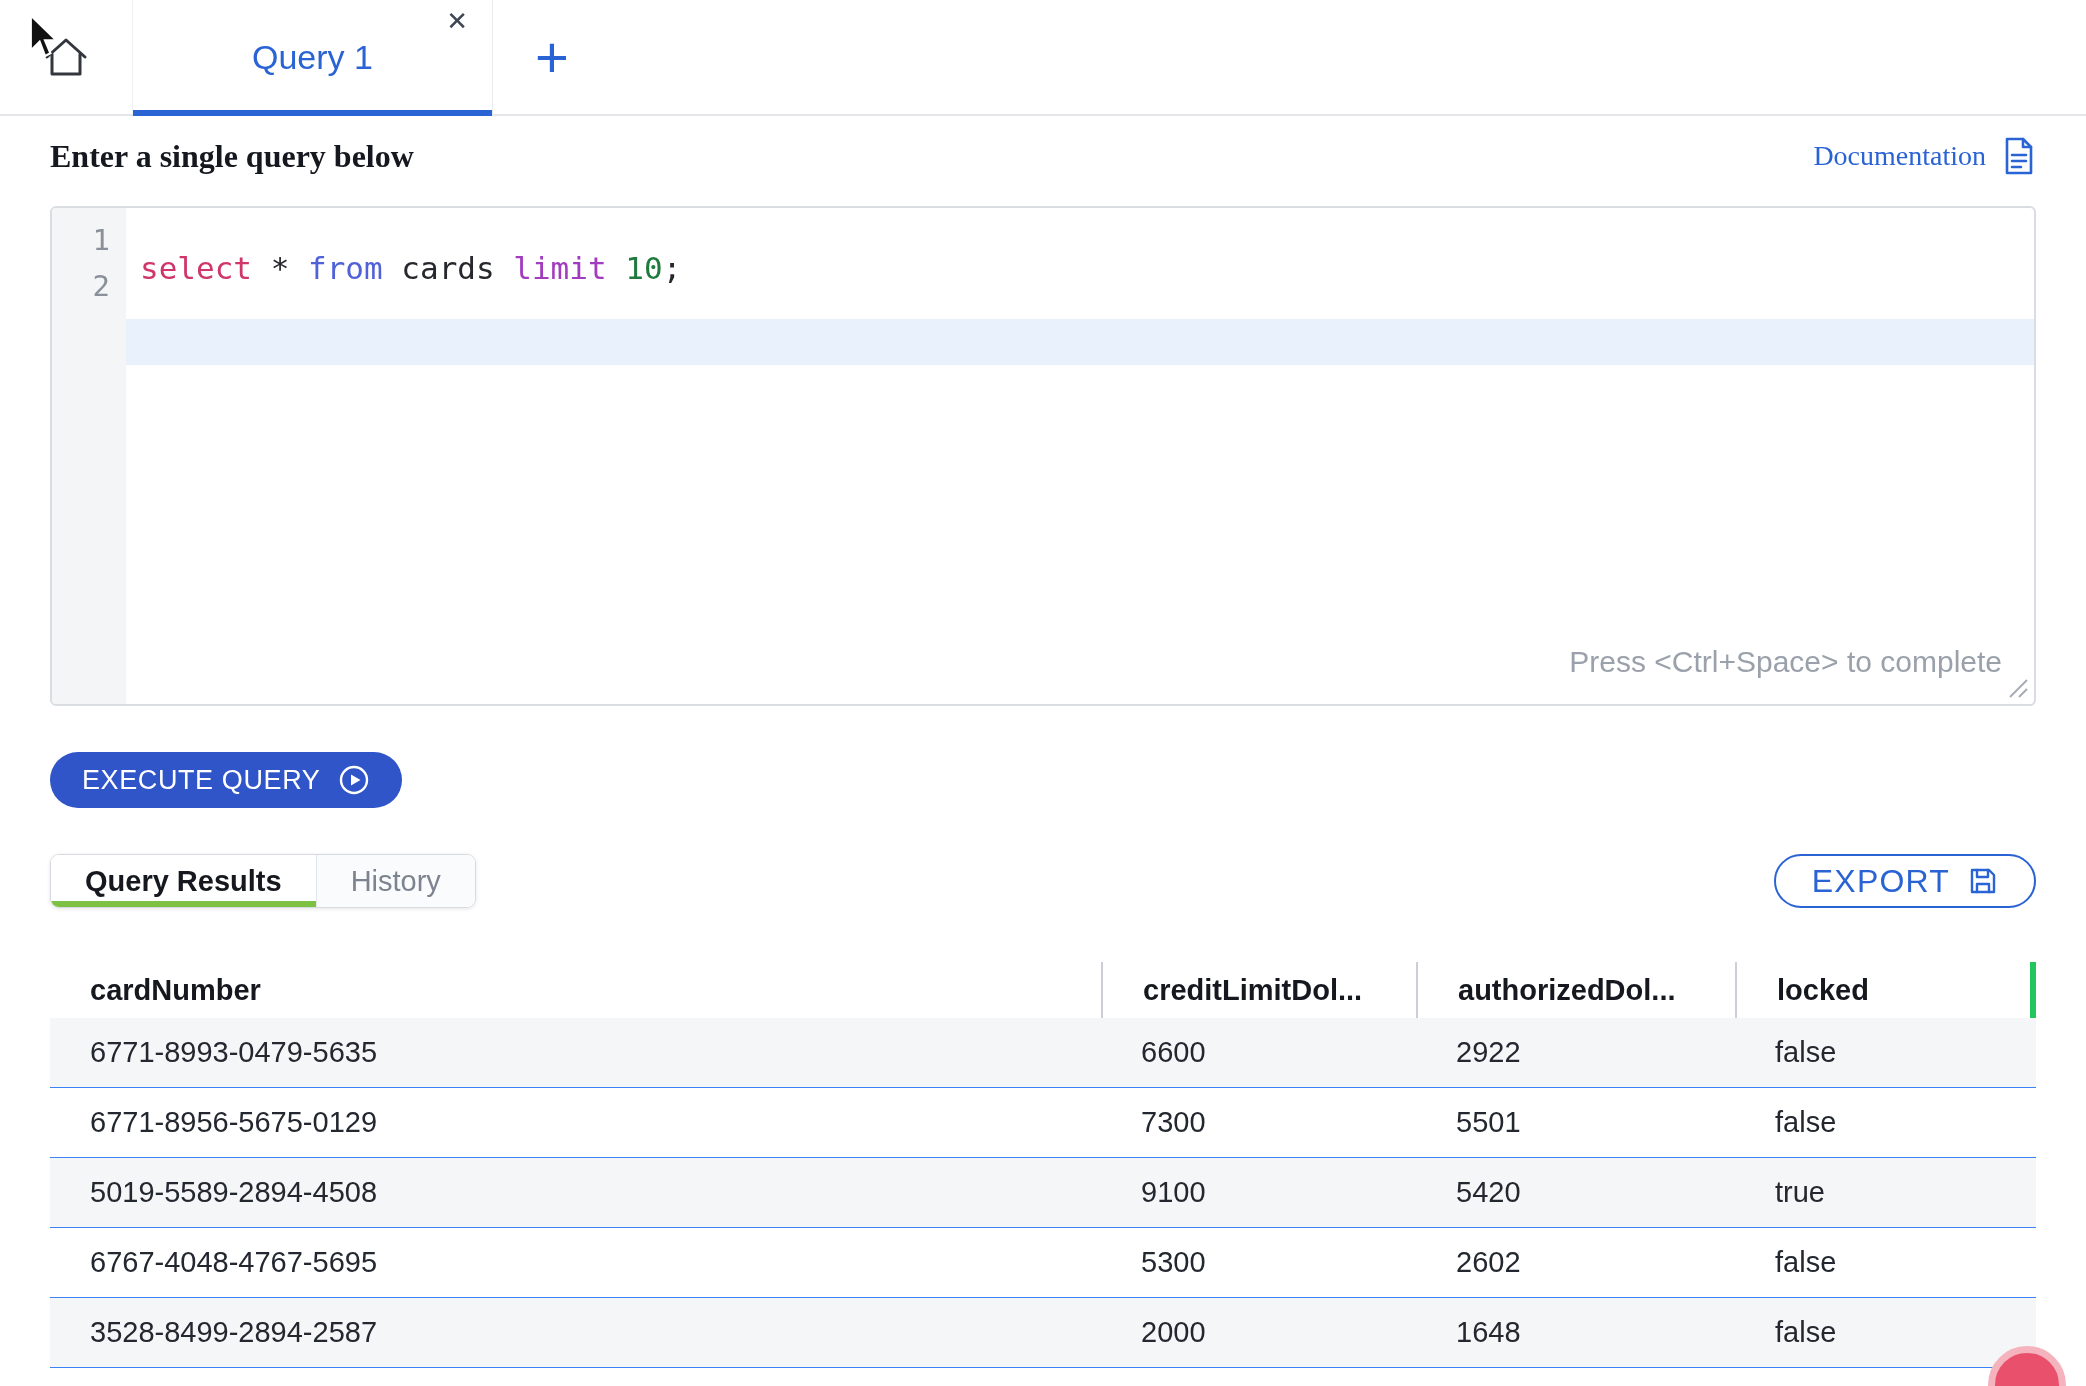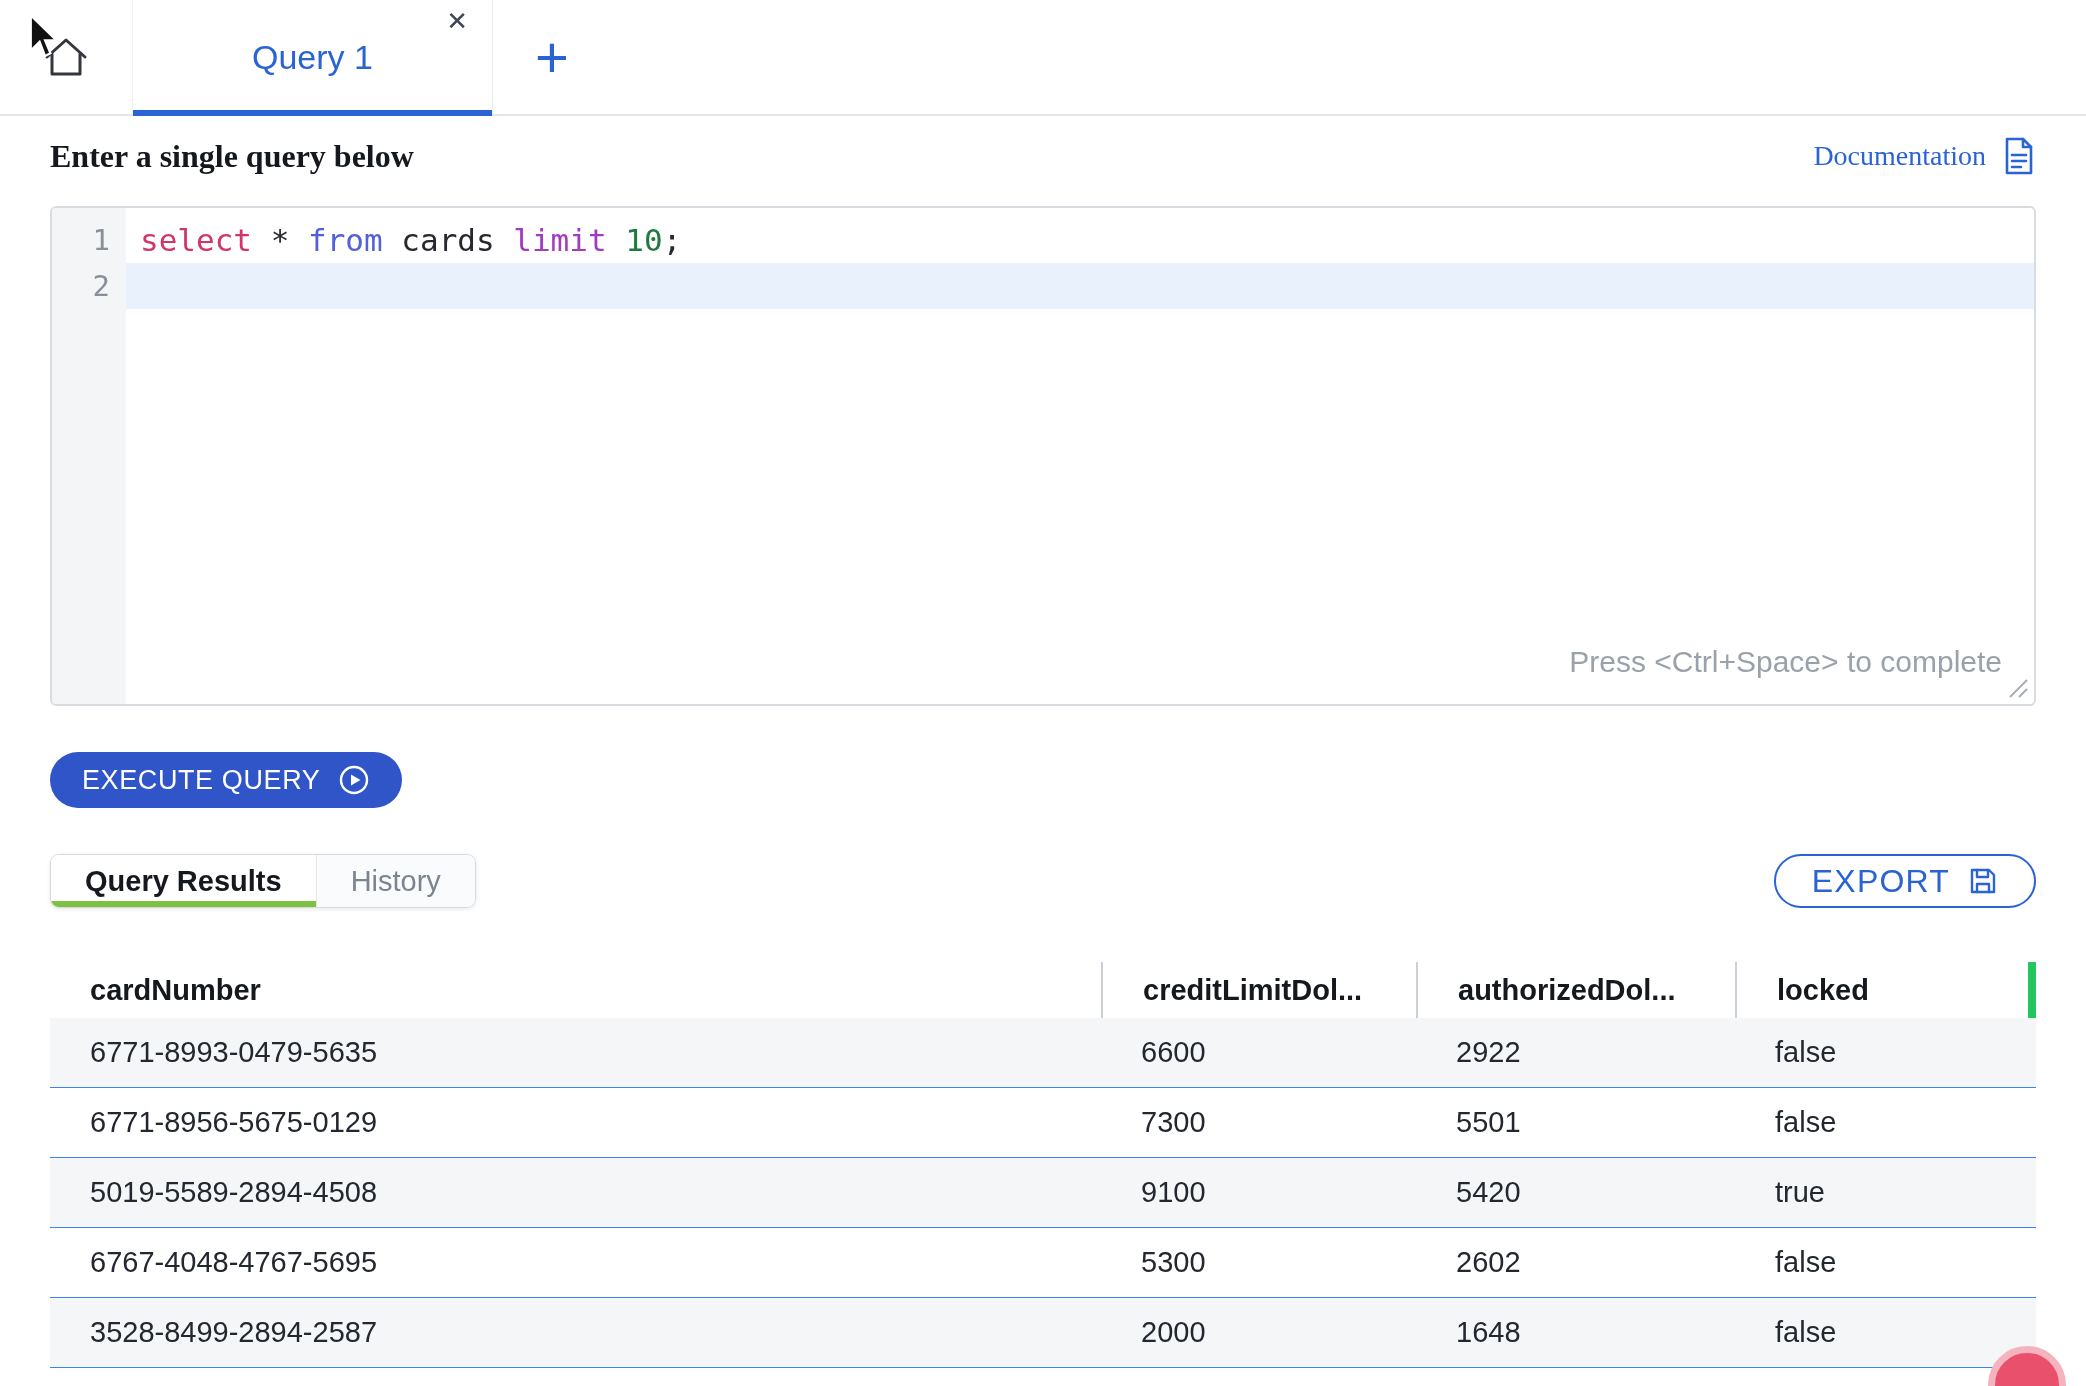--- a/index.html
+++ b/index.html
@@ -23,21 +23,21 @@
   .content { padding:0 50px; }
   .panel-head { margin-top:20px; display:flex; justify-content:space-between; align-items:center;font-family:Liberation Serif, serif; }
   .panel-title { font-size:32px; font-weight:700; color:#15181e; }
   .doc-link { display:inline-flex; align-items:center; gap:16px; color:#2a63d4; font-size:28px; text-decoration:none; cursor:pointer; }
 
   
   .editor { margin-top:30px; height:500px; border:2px solid #d9dce1; border-radius:6px; display:flex; position:relative; overflow:hidden; font-family:"DejaVu Sans Mono", monospace; background:#fff; }
   .gutter { width:74px; background:#f4f5f6; padding-top:9px; text-align:right; color:#8a9099; font-size:29px; line-height:46px; flex:none; }
   .gutter .ln { padding-right:16px; }
   .code { flex:1; padding-top:9px; font-size:31px; line-height:46px; color:#26282e; position:relative; cursor:text; }
-  .code-line { height:46px; padding-left:14px; white-space:pre; }
+  .code-line { height:46px; padding-left:14px; white-space:pre;margin-top:28px; }
   .code-line.active { background:#e9f2fc; }
   .tok.kw-select { color:#d0366b; }
   .tok.kw-from { color:#5161d8; }
   .tok.kw-limit { color:#a23bbf; }
   .tok.num { color:#1f7a3d; }
   .hint { position:absolute; right:32px; bottom:19px; color:#9aa1ab; font-size:30px; font-family:"Liberation Sans", sans-serif; }
   .resize-grip { position:absolute; right:4px; bottom:4px; }
 
   
   .actions { margin-top:46px; display:flex; gap:30px; align-items:center; }
@@ -56,21 +56,21 @@
 
   
   .table { margin-top:54px; font-size:29px; }
   .thead { display:flex; height:56px; align-items:stretch; font-weight:700; color:#15181e; }
   .th { display:flex; align-items:center; padding-left:40px; }
   .c1 { width:1051px; flex:none; }
   .c2 { width:315px; flex:none; }
   .c3 { width:319px; flex:none; }
   .c4 { flex:1; }
   .thead .c2, .thead .c3, .thead .c4 { border-left:2px solid #ccd0d6; }
-  .thead .c4 { border-right:8px solid #22c55e; }
+  .thead .c4 { border-right:6px solid #22c55e; }
   .tr { display:flex; height:70px; align-items:center; border-bottom:1px solid #3b82f6; }
   .tr.stripe { background:#f5f6f7; }
   .td { padding-left:40px; white-space:nowrap; overflow:hidden; }
 
   
   .fab { position:absolute; width:78px; height:78px; border-radius:50%; right:20px; bottom:-38px; background:#e8506b; border:7px solid #f4b3bd; cursor:pointer; }
   .cursor { position:absolute; left:26px; top:14px; z-index:50; pointer-events:none; }
   svg { display:block; }
 </style>
 </head>

